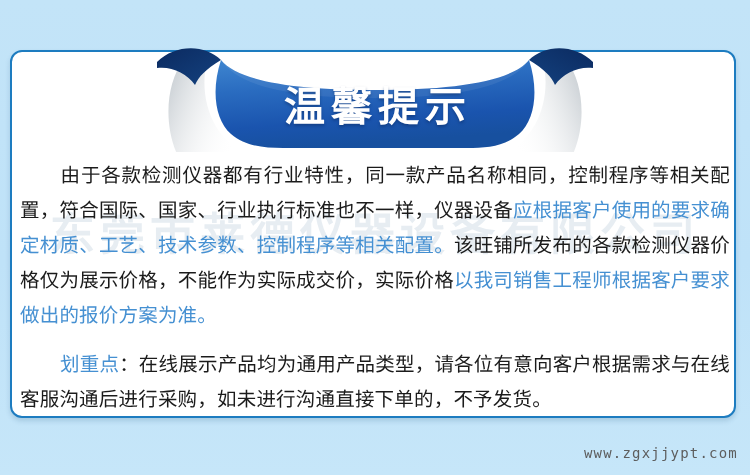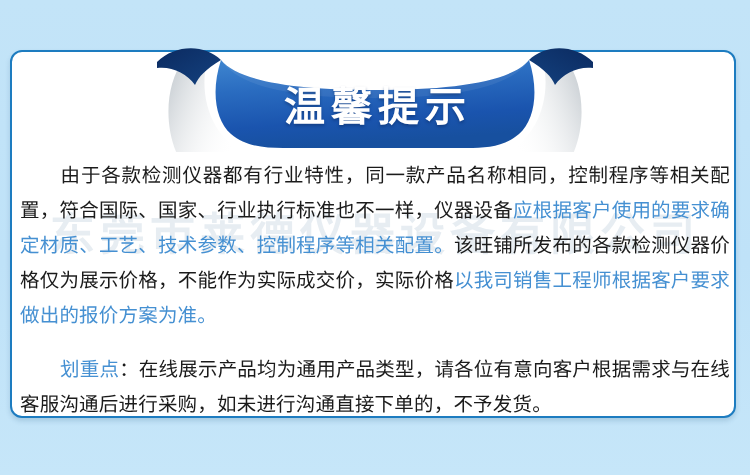--- a/index.html
+++ b/index.html
@@ -93,21 +93,21 @@
     width: 710px;
     font-size: 19.5px;
     line-height: 35px;
     color: #1b1b1b;
     letter-spacing: 0.2px;
     text-align: justify;
     text-justify: inter-ideograph;
     font-family: "DejaVu Sans", "Liberation Sans", sans-serif;
   }
   .para { margin: 0; }
-  .para + .para { margin-top: 19px; }
+  .para + .para { margin-top: 14px; }
   .indent { display: inline-block; width: 40px; }
   .hl { color: #4590d2; }
 
   
   .footer-url {
     position: absolute;
     right: 12px;
     bottom: 14px;
     font-family: "DejaVu Sans Mono", "Liberation Mono", monospace;
     font-size: 14px;
@@ -176,14 +176,15 @@
   </div>
 
   <div class="body-text">
 
     <p class="para"><span class="indent"></span><span>由于各款检测仪器都有行业特性，同一款产品名称相同，控制程序等相关配置，符合国际、国家、行业执行标准也不一样，仪器设备</span><span class="hl">应根据客户使用的要求确定材质、工艺、技术参数、控制程序等相关配置。</span><span>该旺铺所发布的各款检测仪器价格仅为展示价格，不能作为实际成交价，实际价格</span><span class="hl">以我司销售工程师根据客户要求做出的报价方案为准。</span></p>
 
     <p class="para"><span class="indent"></span><span class="hl">划重点</span><span>：</span><span>在线展示产品均为通用产品类型，请各位有意向客户根据需求与在线客服沟通后进行采购，如未进行沟通直接下单的，不予发货。</span></p>
 
   </div>
 
+  <div class="footer-url">www.zgxjjypt.com</div>
 
 </div>
 
 </body></html>

